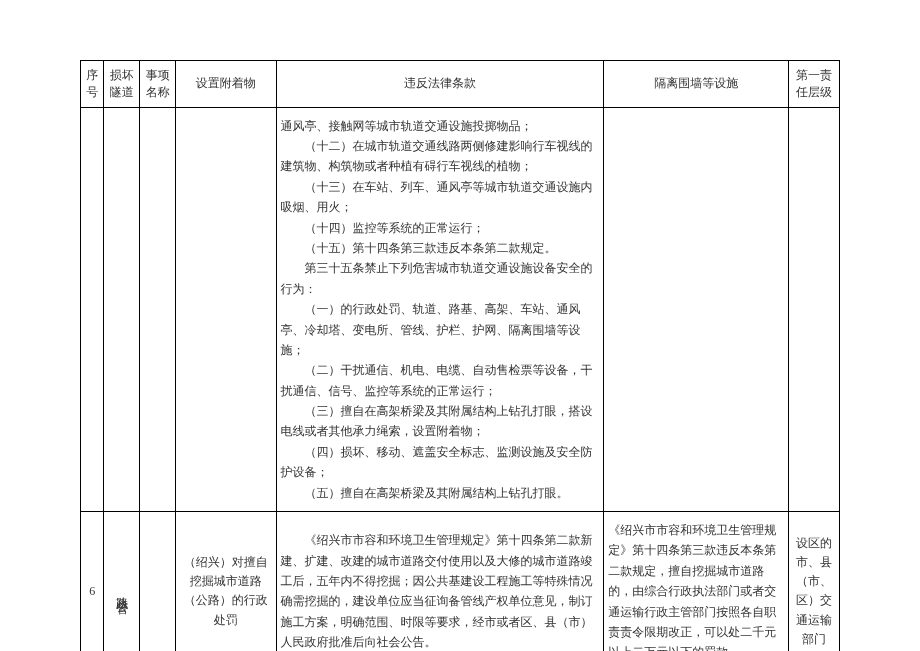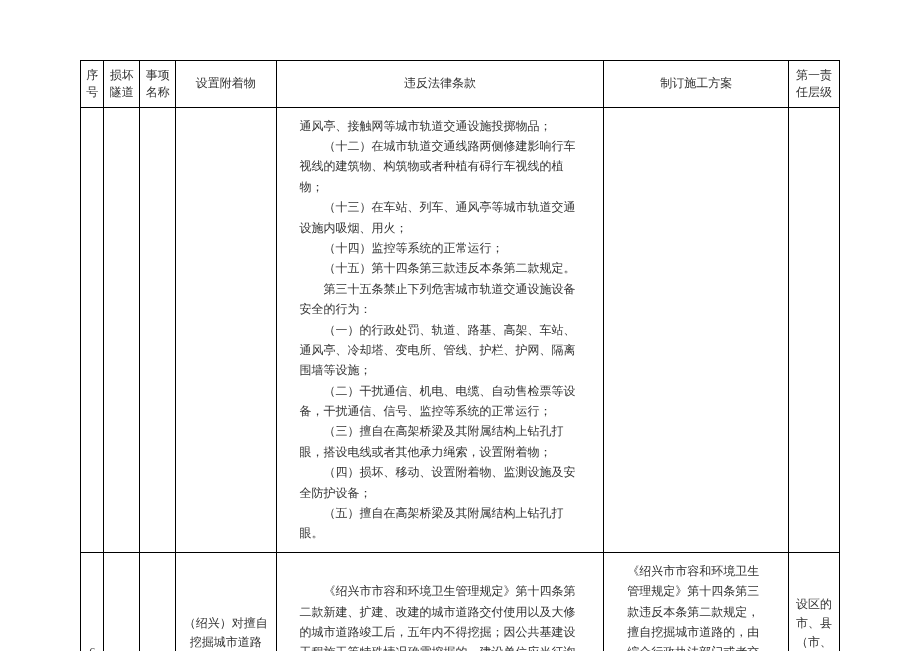--- a/index.html
+++ b/index.html
@@ -34,21 +34,21 @@
     .col-domain { width: 34px; }
     .col-code { width: 34px; }
     .col-name { width: 95px; }
     .col-violation { width: 310px; }
     .col-penalty { width: 175px; }
     .col-resp { width: 48px; }
     td.text-left {
       text-align: left;
       vertical-align: top;
       line-height: 1.7;
-      padding: 8px 23px;
+      padding: 8px 4px;
     }
     td.text-left p {
       text-indent: 2em;
       margin: 0;
     }
     td.text-left p.no-indent {
       text-indent: 0;
     }
     .vertical-text {
       writing-mode: vertical-rl;
@@ -79,41 +79,41 @@
     <col class="col-penalty">
     <col class="col-resp">
   </colgroup>
   <thead>
     <tr>
       <th>序号</th>
       <th>损坏隧道</th>
       <th>事项名称</th>
       <th>设置附着物</th>
       <th>违反法律条款</th>
-      <th>制订施工方案</th>
+      <th>隔离围墙等设施</th>
       <th>第一责任层级</th>
     </tr>
   </thead>
   <tbody>
     <tr>
       <td class="center-cell"></td>
       <td class="center-cell"></td>
       <td class="center-cell"></td>
       <td class="center-cell"></td>
       <td class="text-left row1-violation" id="row0-violation">
           <p class="no-indent">通风亭、接触网等城市轨道交通设施投掷物品；</p>
           <p class="no-indent">　　（十二）在城市轨道交通线路两侧修建影响行车视线的建筑物、构筑物或者种植有碍行车视线的植物；</p>
           <p class="no-indent">　　（十三）在车站、列车、通风亭等城市轨道交通设施内吸烟、用火；</p>
           <p class="no-indent">　　（十四）监控等系统的正常运行；</p>
           <p class="no-indent">　　（十五）第十四条第三款违反本条第二款规定。</p>
           <p class="no-indent">　　第三十五条禁止下列危害城市轨道交通设施设备安全的行为：</p>
           <p class="no-indent">　　（一）的行政处罚、轨道、路基、高架、车站、通风亭、冷却塔、变电所、管线、护栏、护网、隔离围墙等设施；</p>
           <p class="no-indent">　　（二）干扰通信、机电、电缆、自动售检票等设备，干扰通信、信号、监控等系统的正常运行；</p>
           <p class="no-indent">　　（三）擅自在高架桥梁及其附属结构上钻孔打眼，搭设电线或者其他承力绳索，设置附着物；</p>
-          <p class="no-indent">　　（四）损坏、移动、设置附着物、监测设施及安全防护设备；</p>
+          <p class="no-indent">　　（四）损坏、移动、遮盖安全标志、监测设施及安全防护设备；</p>
           <p class="no-indent">　　（五）擅自在高架桥梁及其附属结构上钻孔打眼。</p>
         </td>
       <td class="center-cell"></td>
       <td class="center-cell"></td>
     </tr>
     <tr>
       <td class="center-cell">6</td>
       <td class="center-cell">
         <span class="vertical-text">路政公管</span>
       </td>

